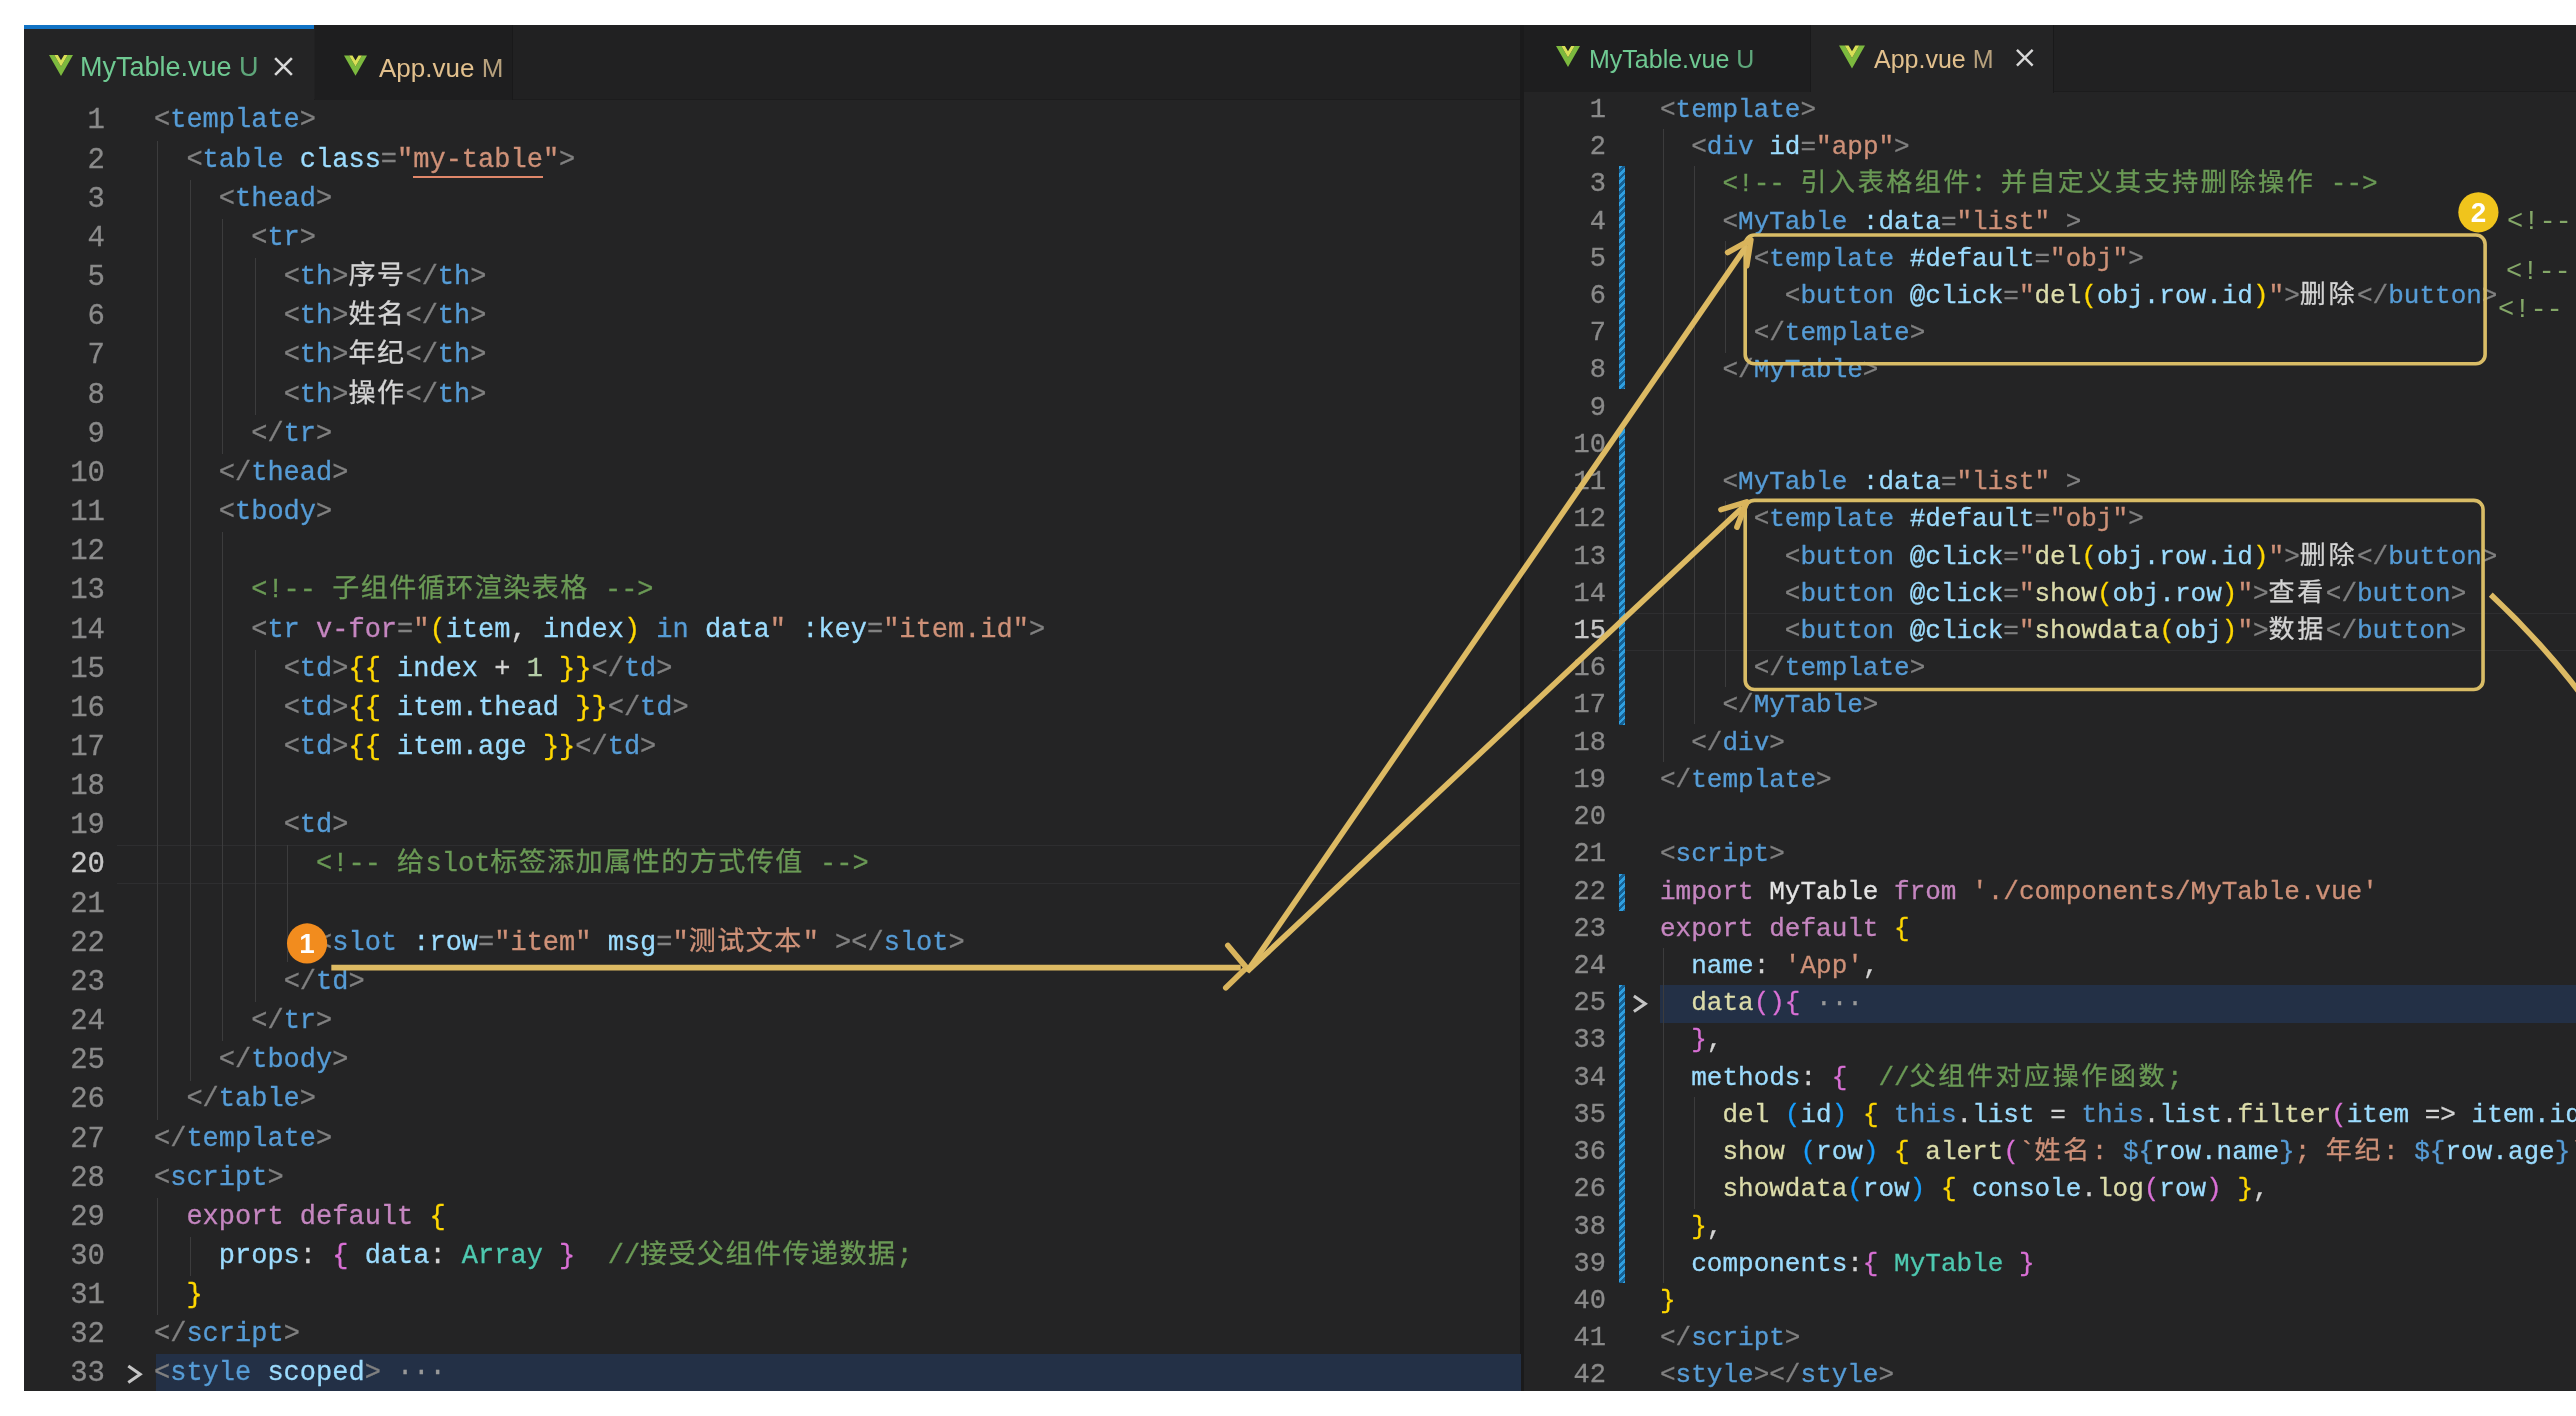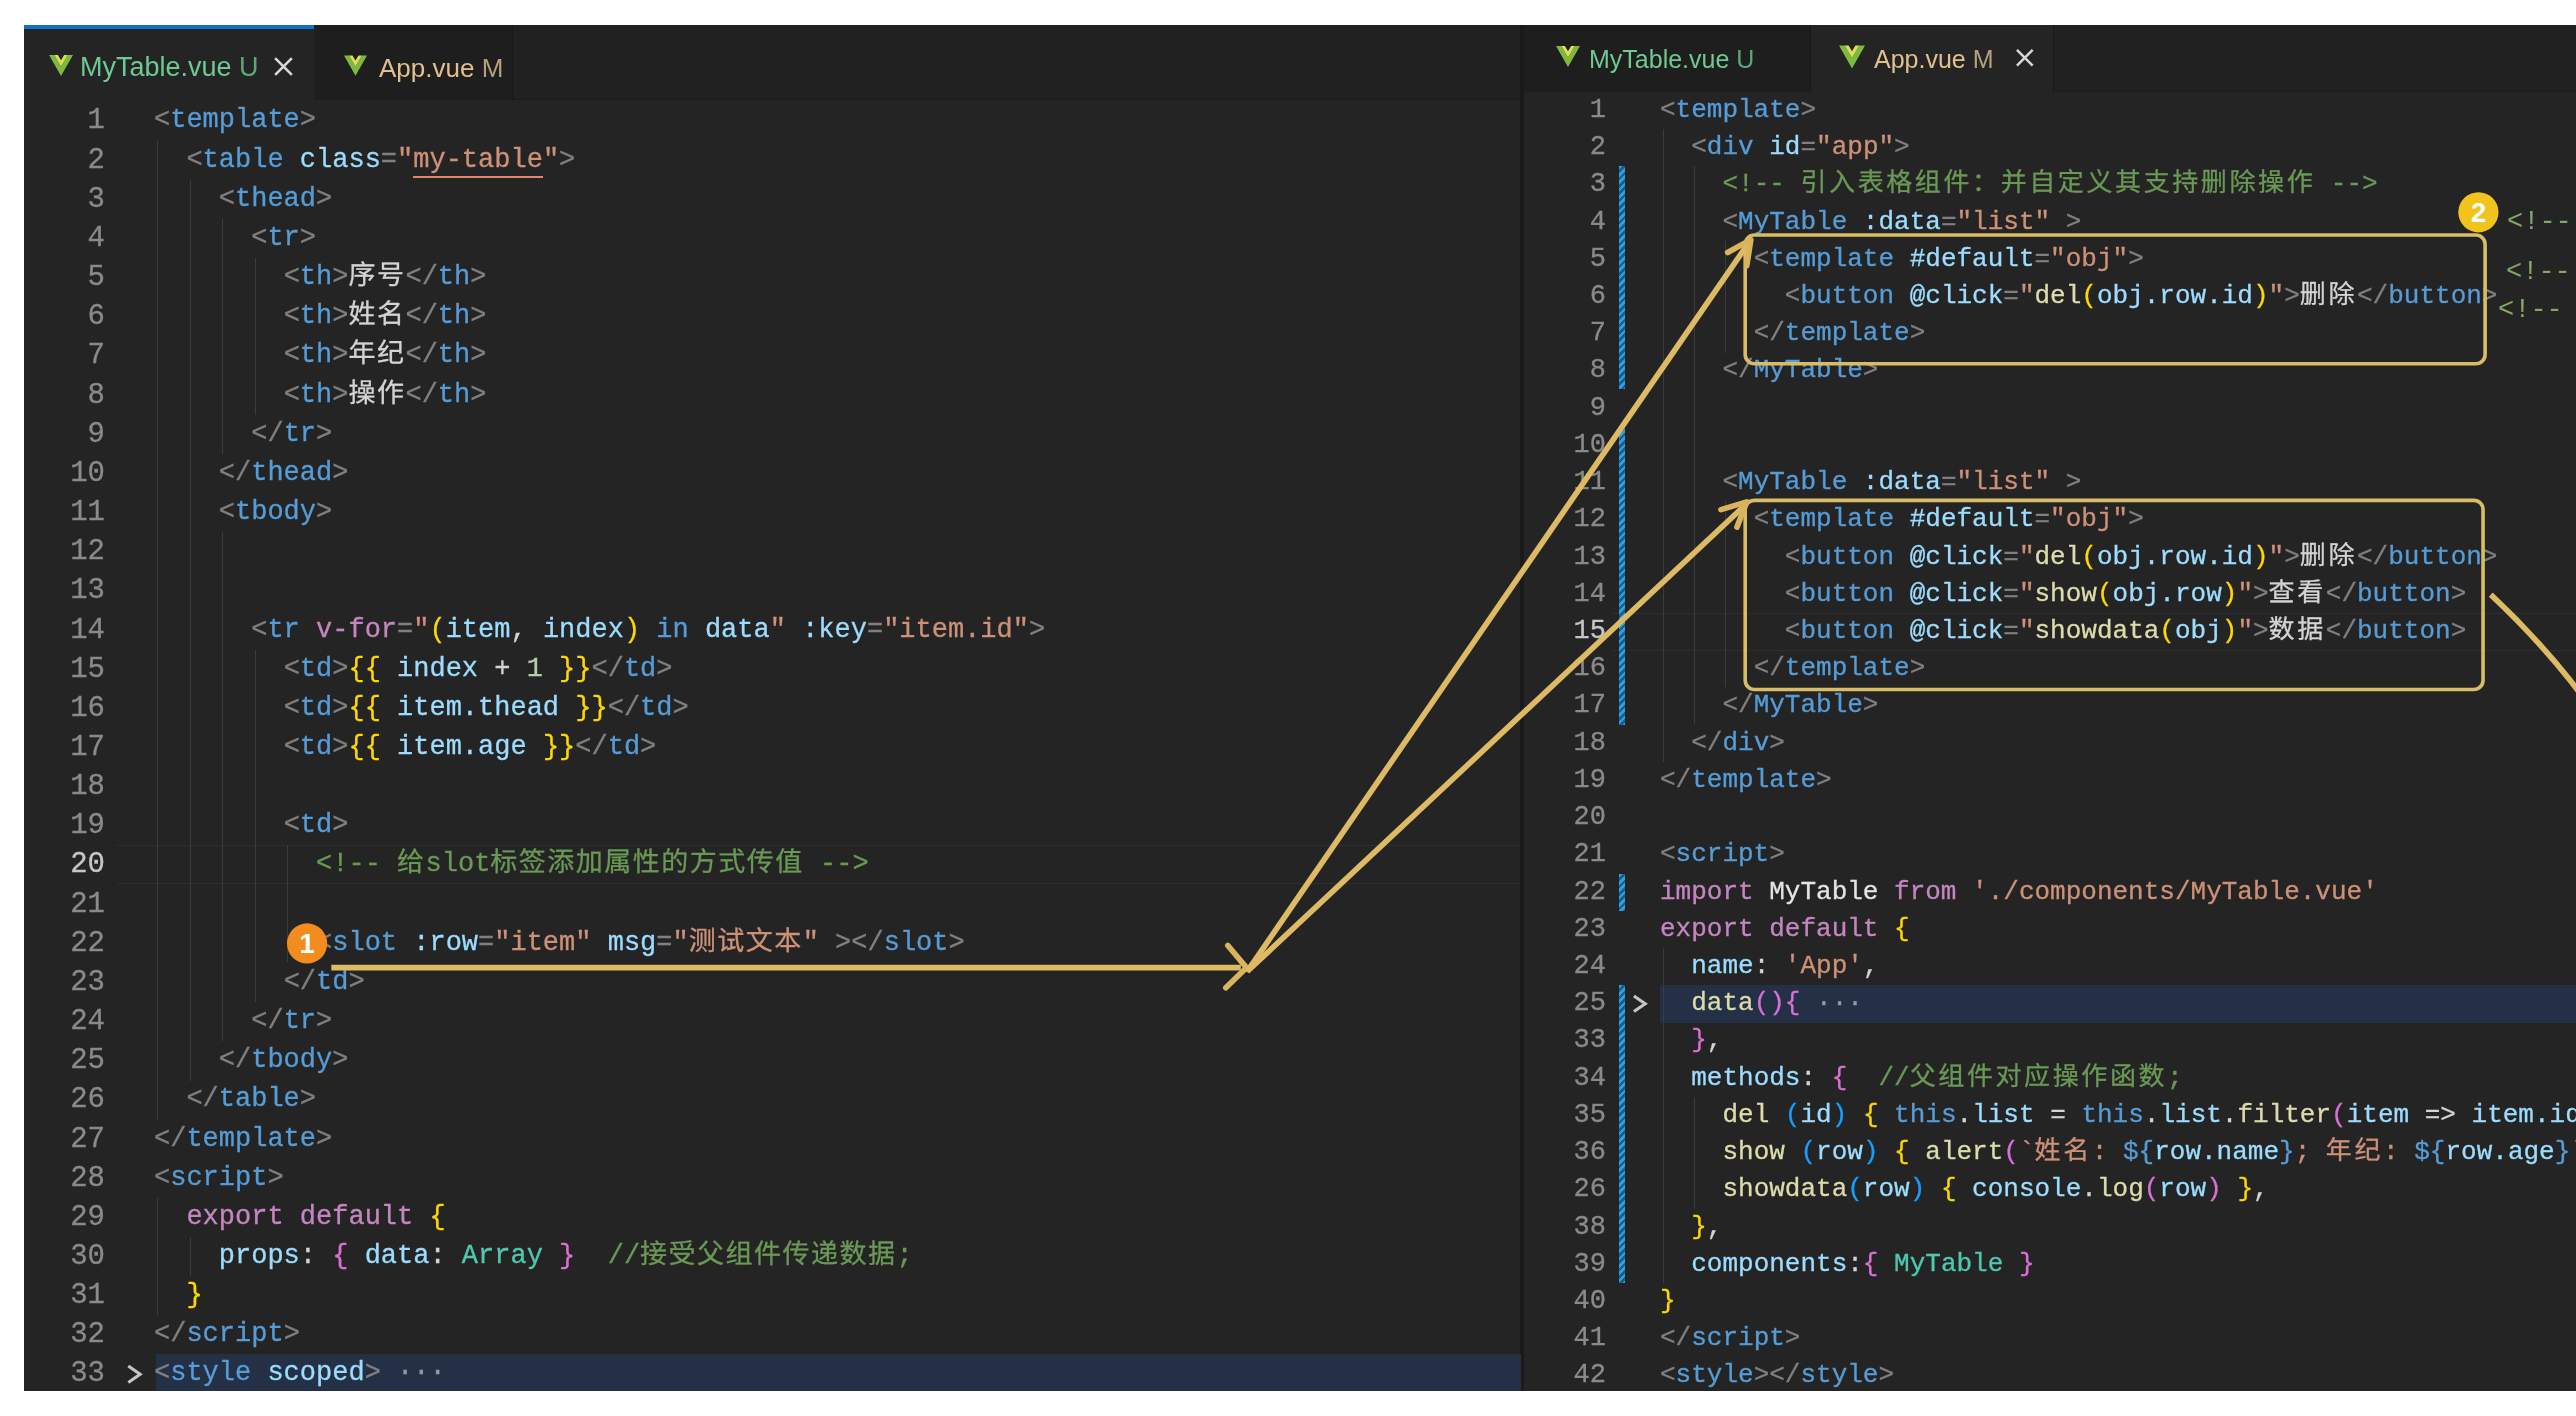--- a/index.html
+++ b/index.html
@@ -155,20 +155,21 @@
 <div class="row lrow" style="left:154px;top:141px">  <span class="pb">&lt;</span><span class="tg">table</span> <span class="at">class</span><span class="pb">=</span><span class="st">"</span><span class="st sq">my-table</span><span class="st">"</span><span class="pb">&gt;</span></div>
 <div class="row lrow" style="left:154px;top:180px">    <span class="pb">&lt;</span><span class="tg">thead</span><span class="pb">&gt;</span></div>
 <div class="row lrow" style="left:154px;top:219px">      <span class="pb">&lt;</span><span class="tg">tr</span><span class="pb">&gt;</span></div>
 <div class="row lrow" style="left:154px;top:258px">        <span class="pb">&lt;</span><span class="tg">th</span><span class="pb">&gt;</span><span class="tx z">序号</span><span class="pb">&lt;/</span><span class="tg">th</span><span class="pb">&gt;</span></div>
 <div class="row lrow" style="left:154px;top:297px">        <span class="pb">&lt;</span><span class="tg">th</span><span class="pb">&gt;</span><span class="tx z">姓名</span><span class="pb">&lt;/</span><span class="tg">th</span><span class="pb">&gt;</span></div>
 <div class="row lrow" style="left:154px;top:336px">        <span class="pb">&lt;</span><span class="tg">th</span><span class="pb">&gt;</span><span class="tx z">年纪</span><span class="pb">&lt;/</span><span class="tg">th</span><span class="pb">&gt;</span></div>
 <div class="row lrow" style="left:154px;top:376px">        <span class="pb">&lt;</span><span class="tg">th</span><span class="pb">&gt;</span><span class="tx z">操作</span><span class="pb">&lt;/</span><span class="tg">th</span><span class="pb">&gt;</span></div>
 <div class="row lrow" style="left:154px;top:415px">      <span class="pb">&lt;/</span><span class="tg">tr</span><span class="pb">&gt;</span></div>
 <div class="row lrow" style="left:154px;top:454px">    <span class="pb">&lt;/</span><span class="tg">thead</span><span class="pb">&gt;</span></div>
 <div class="row lrow" style="left:154px;top:493px">    <span class="pb">&lt;</span><span class="tg">tbody</span><span class="pb">&gt;</span></div>
+<div class="row lrow" style="left:154px;top:571px">      <span class="cm">&lt;!-- </span><span class="cm z">子组件循环渲染表格</span><span class="cm"> --&gt;</span></div>
 <div class="row lrow" style="left:154px;top:611px">      <span class="pb">&lt;</span><span class="tg">tr</span> <span class="kw">v-for</span><span class="pb">=</span><span class="st">"</span><span class="b1">(</span><span class="at">item</span><span class="tx">,</span> <span class="at">index</span><span class="b1">)</span> <span class="tg">in</span> <span class="at">data</span><span class="st">"</span> <span class="at">:key</span><span class="pb">=</span><span class="st">"item.id"</span><span class="pb">&gt;</span></div>
 <div class="row lrow" style="left:154px;top:650px">        <span class="pb">&lt;</span><span class="tg">td</span><span class="pb">&gt;</span><span class="b1">{{</span> <span class="at">index</span> <span class="tx">+</span> <span class="nm">1</span> <span class="b1">}}</span><span class="pb">&lt;/</span><span class="tg">td</span><span class="pb">&gt;</span></div>
 <div class="row lrow" style="left:154px;top:689px">        <span class="pb">&lt;</span><span class="tg">td</span><span class="pb">&gt;</span><span class="b1">{{</span> <span class="at">item.thead</span> <span class="b1">}}</span><span class="pb">&lt;/</span><span class="tg">td</span><span class="pb">&gt;</span></div>
 <div class="row lrow" style="left:154px;top:728px">        <span class="pb">&lt;</span><span class="tg">td</span><span class="pb">&gt;</span><span class="b1">{{</span> <span class="at">item.age</span> <span class="b1">}}</span><span class="pb">&lt;/</span><span class="tg">td</span><span class="pb">&gt;</span></div>
 <div class="row lrow" style="left:154px;top:806px">        <span class="pb">&lt;</span><span class="tg">td</span><span class="pb">&gt;</span></div>
 <div class="row lrow" style="left:154px;top:845px">          <span class="cm">&lt;!-- </span><span class="cm z">给</span><span class="cm">slot</span><span class="cm z">标签添加属性的方式传值</span><span class="cm"> --&gt;</span></div>
 <div class="row lrow" style="left:154px;top:924px">          <span class="pb">&lt;</span><span class="tg">slot</span> <span class="at">:row</span><span class="pb">=</span><span class="st">"item"</span> <span class="at">msg</span><span class="pb">=</span><span class="st">"</span><span class="st z">测试文本</span><span class="st">"</span> <span class="pb">&gt;&lt;/</span><span class="tg">slot</span><span class="pb">&gt;</span></div>
 <div class="row lrow" style="left:154px;top:963px">        <span class="pb">&lt;/</span><span class="tg">td</span><span class="pb">&gt;</span></div>
 <div class="row lrow" style="left:154px;top:1002px">      <span class="pb">&lt;/</span><span class="tg">tr</span><span class="pb">&gt;</span></div>
 <div class="row lrow" style="left:154px;top:1041px">    <span class="pb">&lt;/</span><span class="tg">tbody</span><span class="pb">&gt;</span></div>

